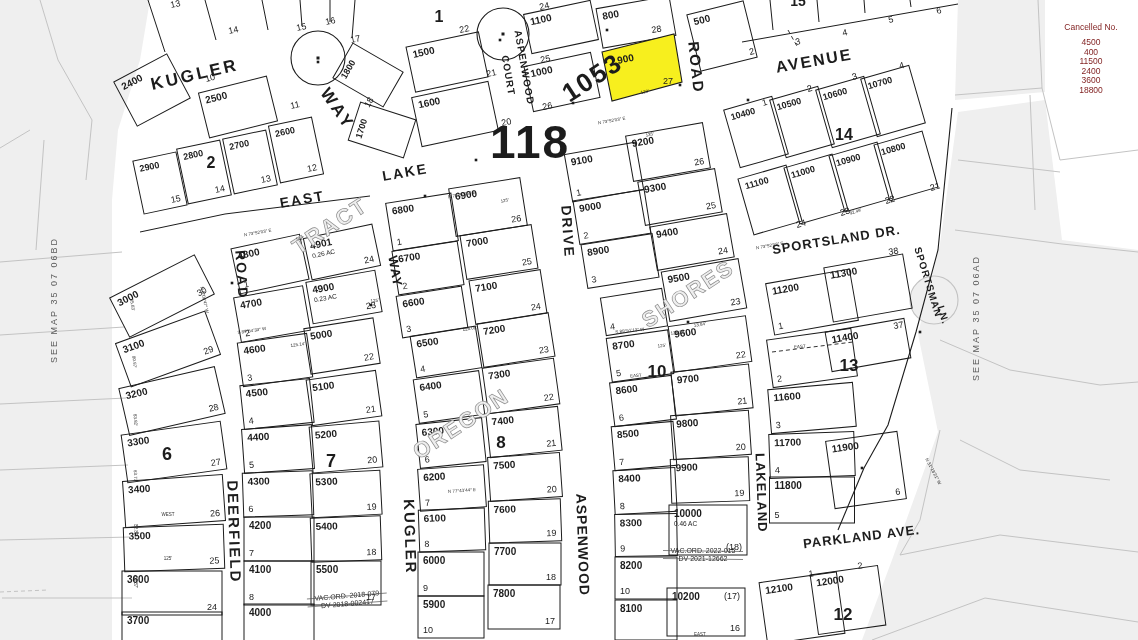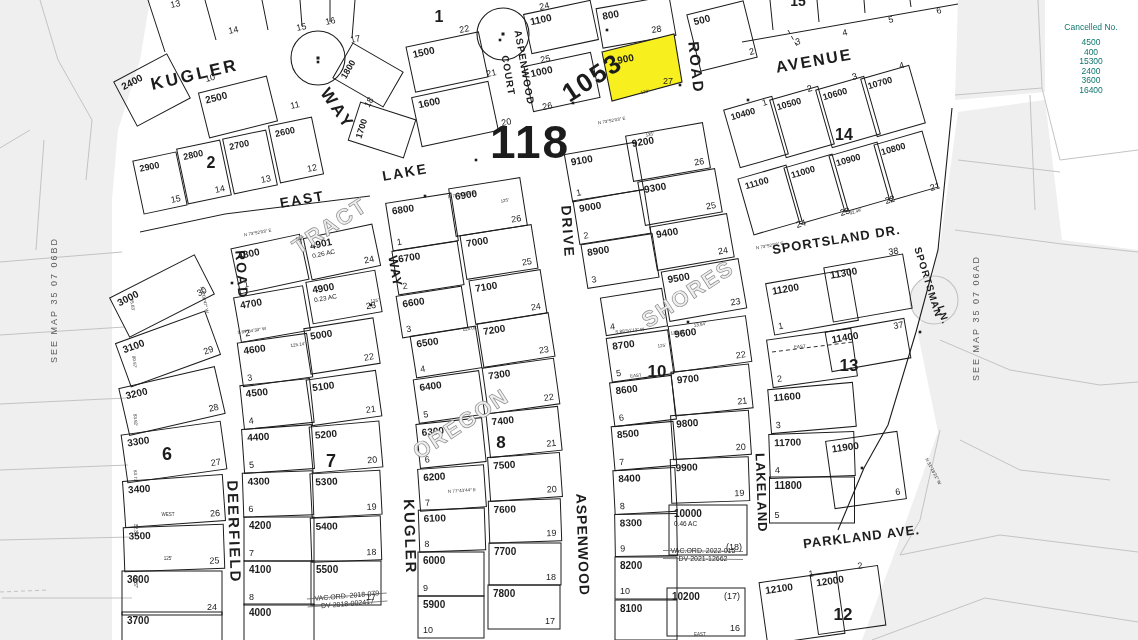--- a/index.html
+++ b/index.html
@@ -1,18 +1,18 @@
 <!DOCTYPE html>
 <html><head>
 <meta charset="utf-8">
 <style>
   html,body{margin:0;padding:0;background:#fff;font-family:"Liberation Sans",sans-serif;}
   #stage{position:relative;width:1138px;height:640px;overflow:hidden;background:#fff;}
   svg text{user-select:none;}
-  .cancelled{position:absolute;top:22px;left:1048px;width:86px;text-align:center;color:#0f766e;}
+  .cancelled{position:absolute;top:22px;left:1048px;width:86px;text-align:center;color:#7f1d1d;}
   .cancelled .t{font-size:8.5px;margin-bottom:6px;}
   .cancelled .n{font-size:8.5px;line-height:9.5px;}
 </style>
 </head>
 <body>
 <div id="stage">
   <svg id="map-svg" width="1138" height="640" viewBox="0 0 1138 640">
       <polygon points="0,0 112,0 112,640 0,640" fill="#efefef" stroke="none"></polygon>
       <polygon points="112,0 150,0 140,60 118,130 112,200" fill="#efefef" stroke="none"></polygon>
       <polygon points="958,0 1045,0 1045,92 955,100" fill="#efefef" stroke="none"></polygon>
@@ -667,19 +667,19 @@
       <rect x="918.7" y="330.7" width="2.6" height="2.6" fill="#1c1c1c"></rect>
       <rect x="860.7" y="466.7" width="2.6" height="2.6" fill="#1c1c1c"></rect>
       <rect x="474.7" y="158.7" width="2.6" height="2.6" fill="#1c1c1c"></rect>
       <rect x="423.7" y="194.7" width="2.6" height="2.6" fill="#1c1c1c"></rect>
     </svg>
   <div class="cancelled">
     <div class="t">Cancelled No.</div>
     <div class="n">
         <div>4500</div>
         <div>400</div>
-        <div>15300</div>
+        <div>11500</div>
         <div>2400</div>
         <div>3600</div>
-        <div>16400</div>
+        <div>18800</div>
       </div>
   </div>
 </div>
 
 </body></html>

